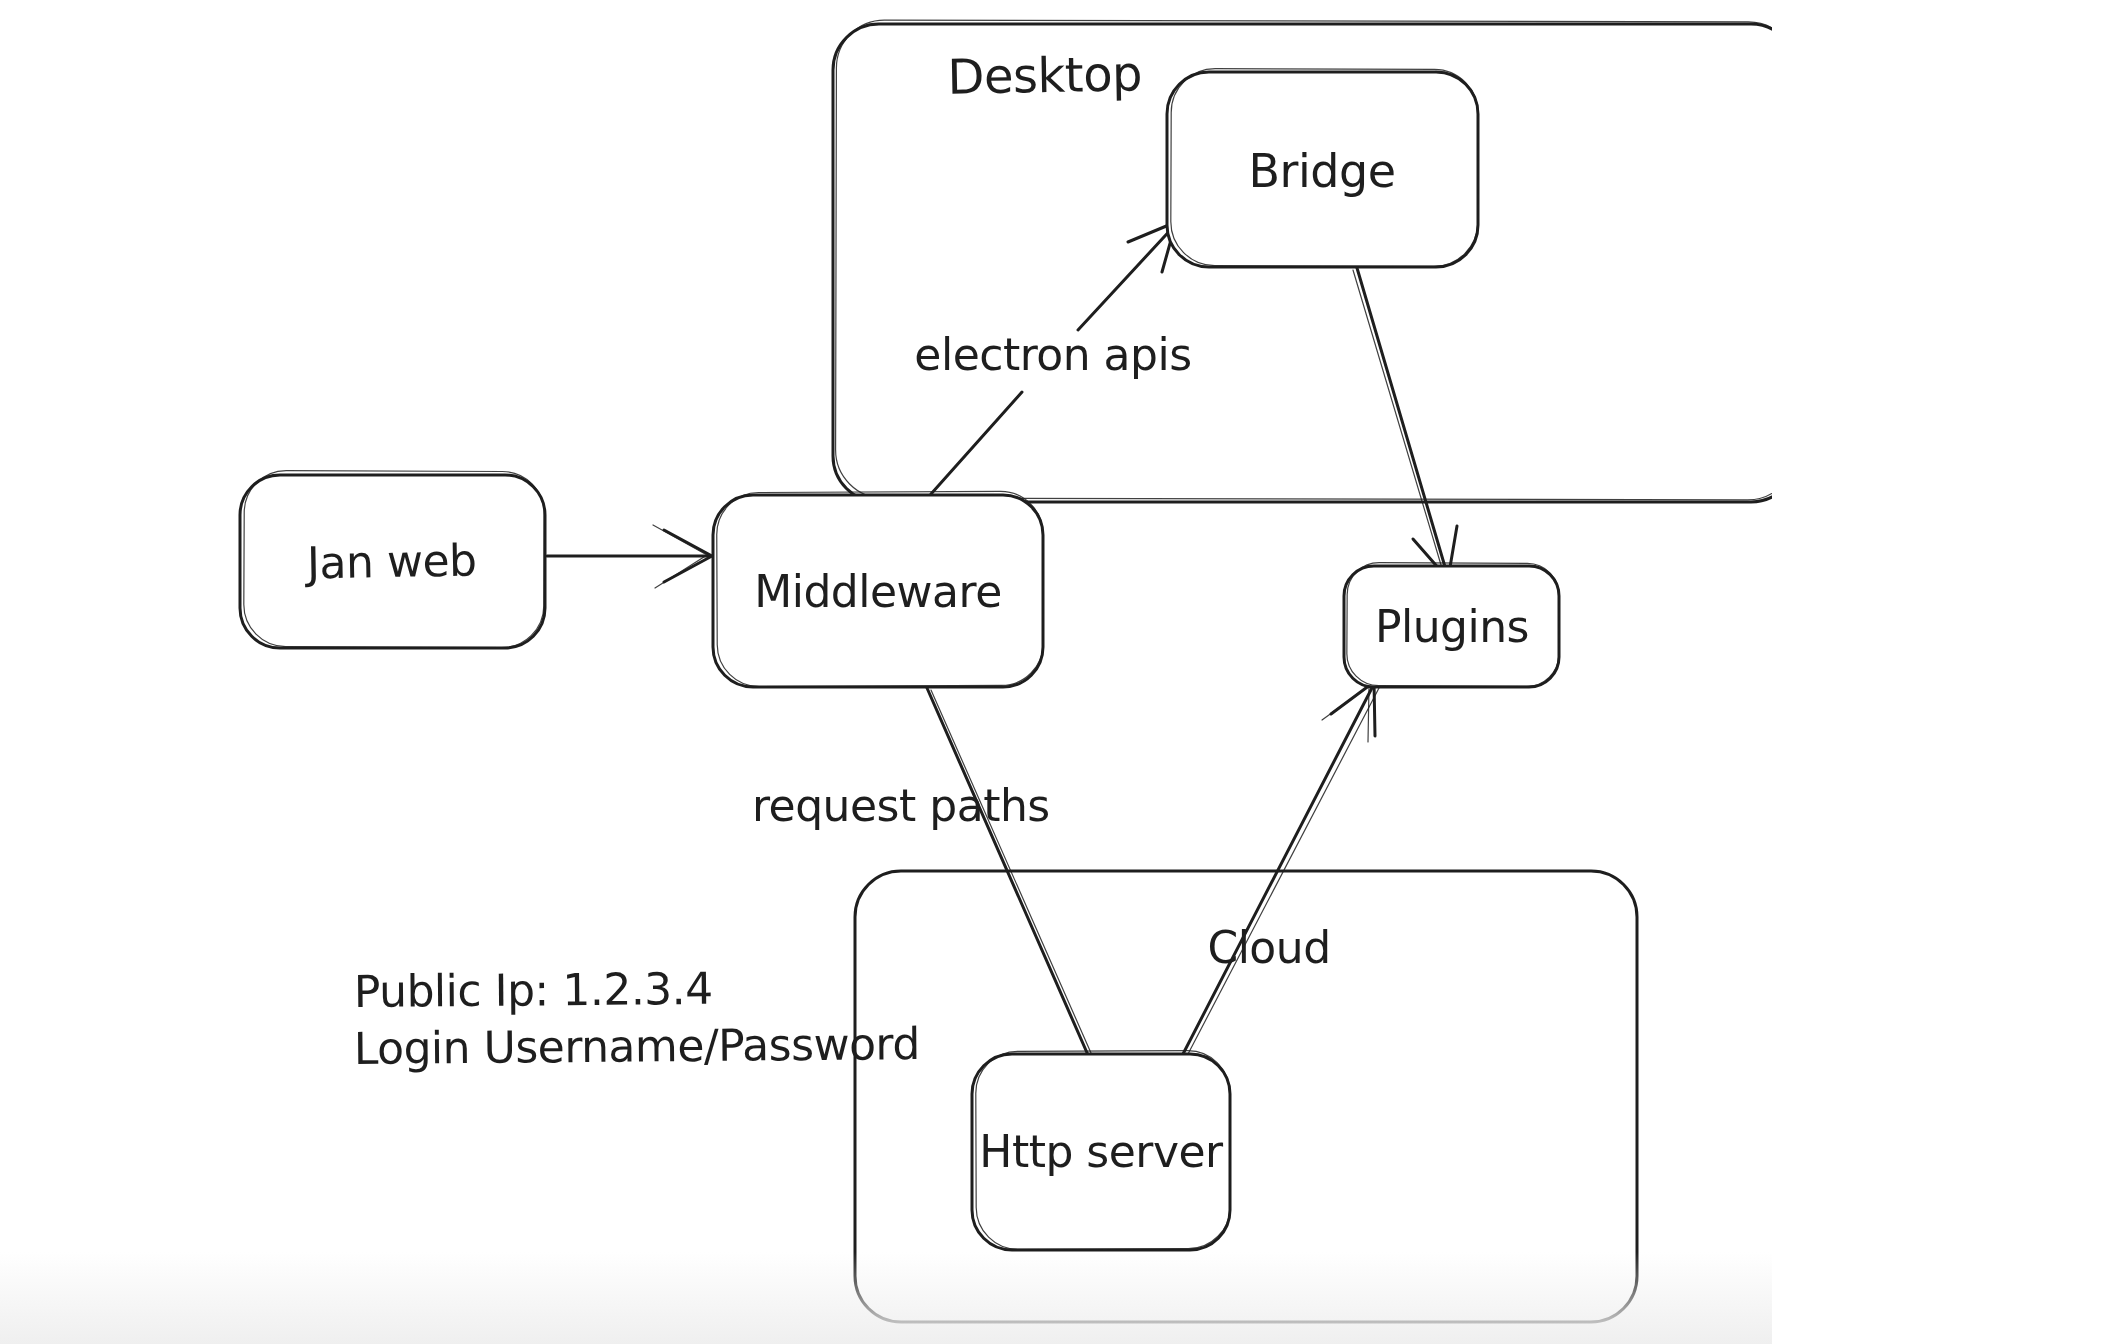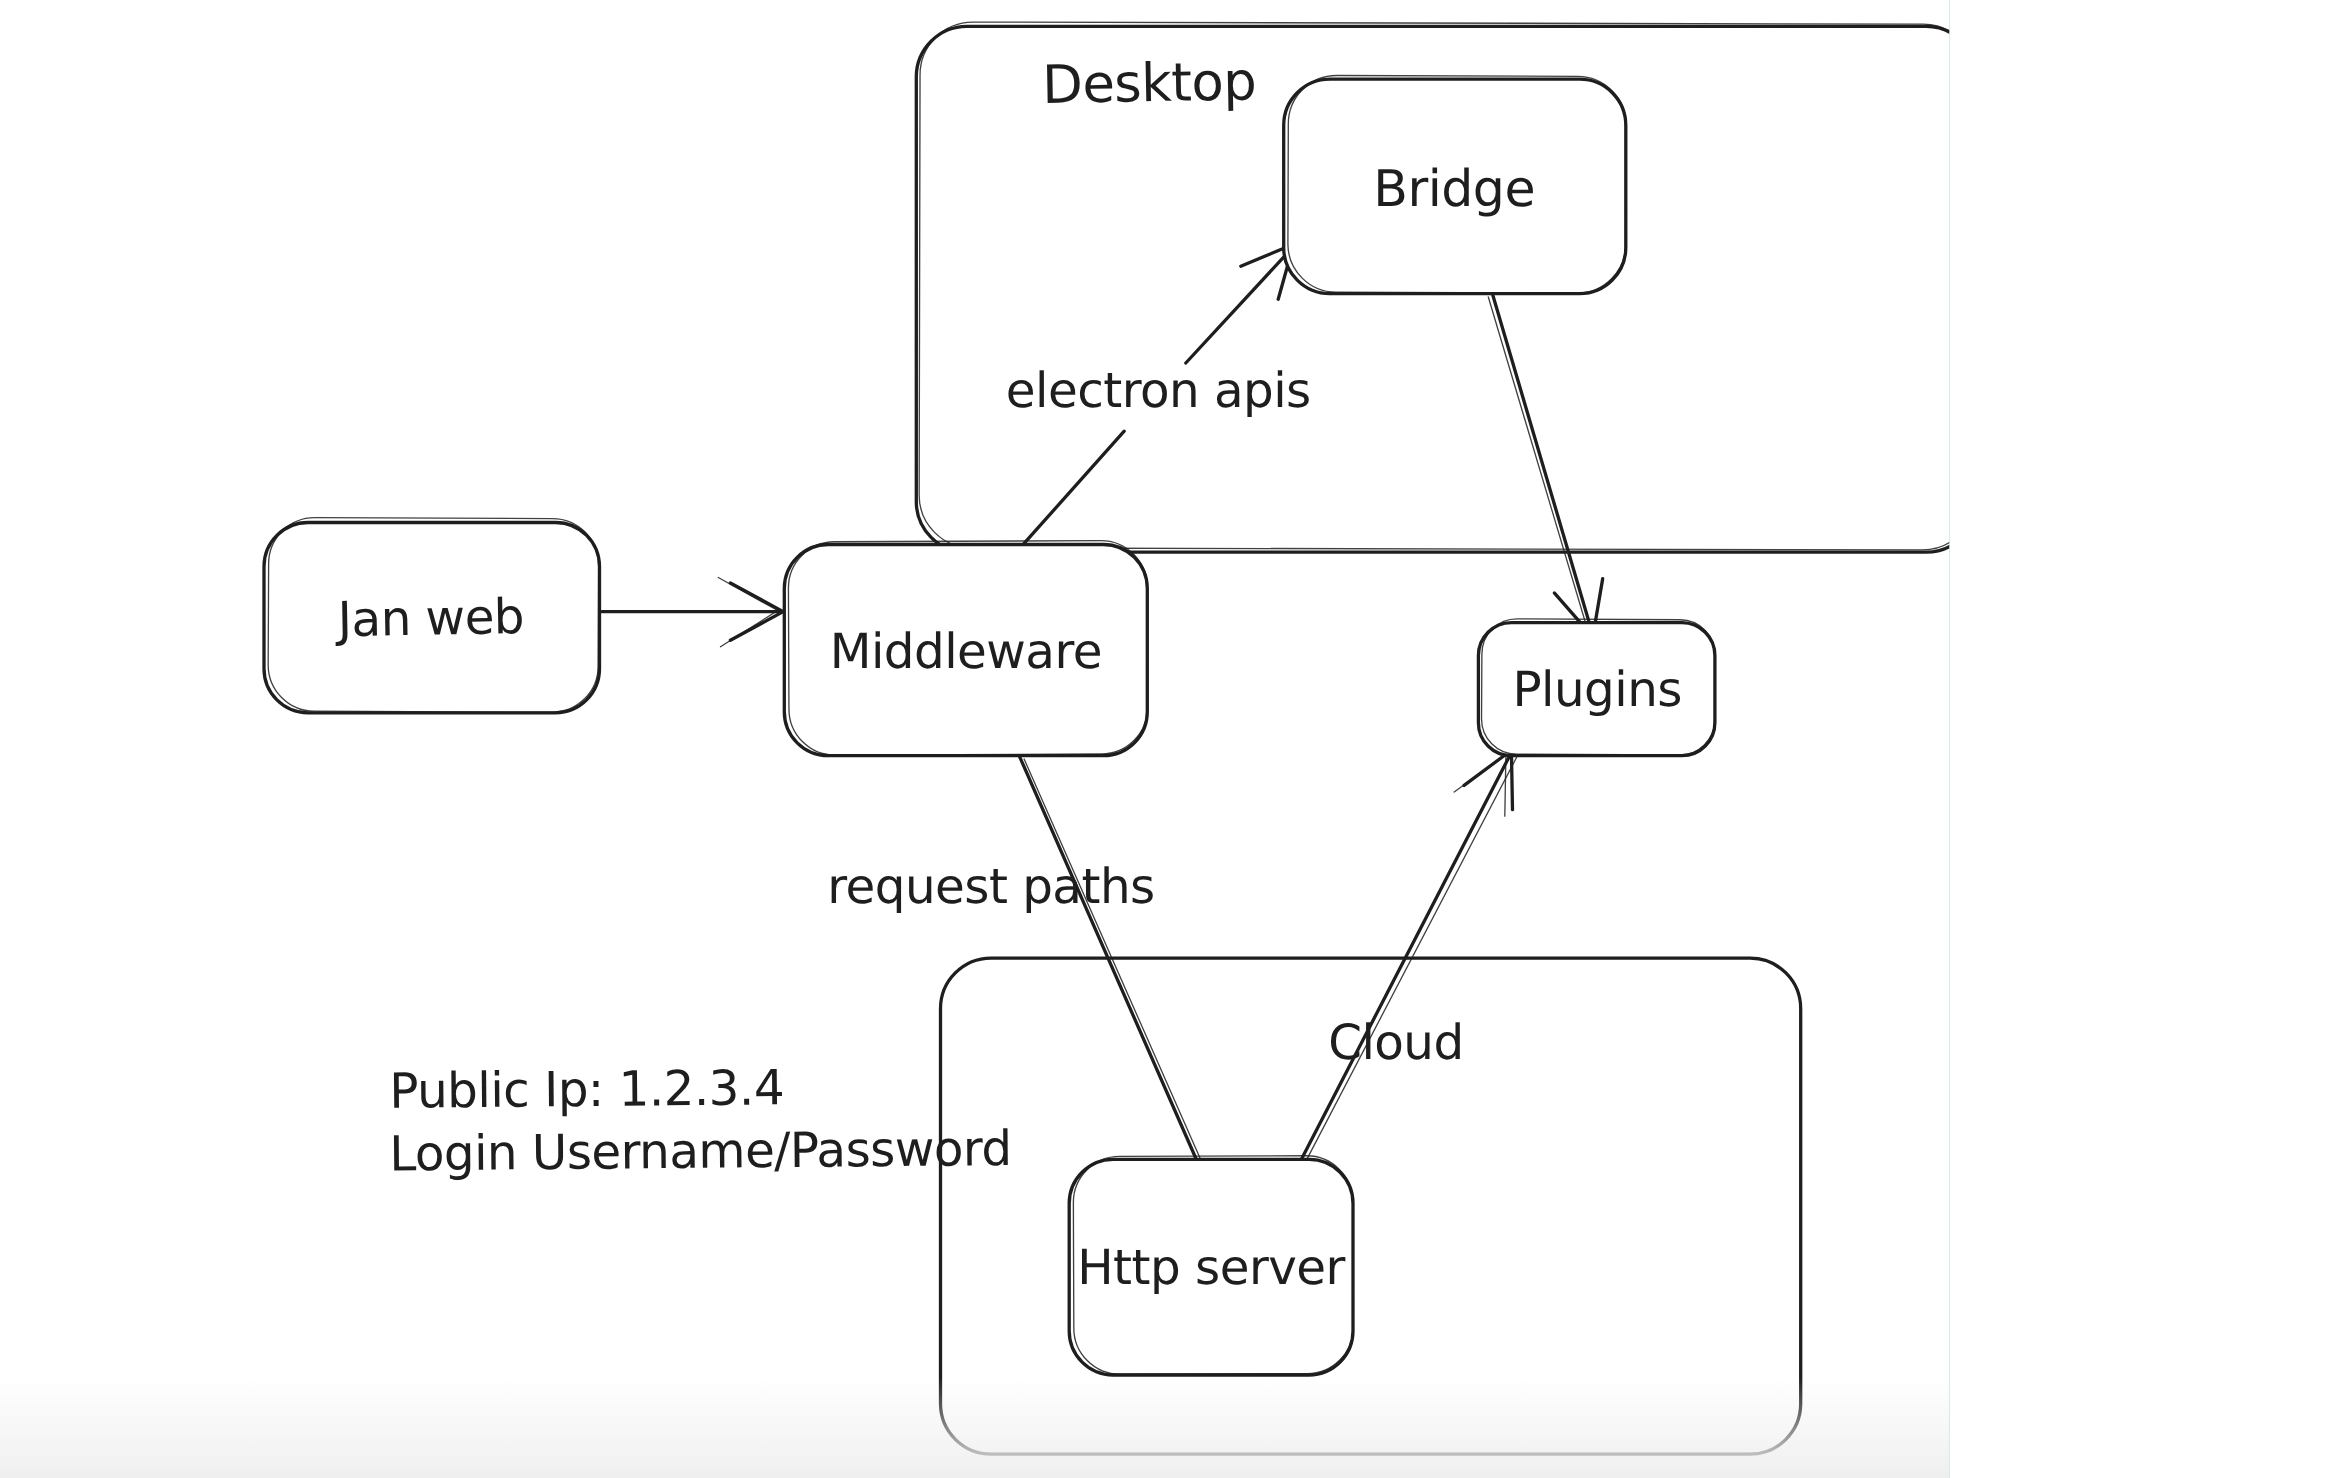--- a/index.html
+++ b/index.html
@@ -5,21 +5,21 @@
   html, body {
     margin: 0;
     padding: 0;
     background: #ffffff;
   }
   .canvas-wrap {
     width: 1772px;
     height: 1344px;
     position: relative;
     overflow: hidden;
-    background: #15803d;
+    background: #f9a8d4;
     text-align: right;
   }
   svg { display: block; width: 2124px; height: 1344px; }
   .stroke {
     fill: none;
     stroke: #1e1e1e;
     stroke-width: 3;
     stroke-linecap: round;
     stroke-linejoin: round;
   }

